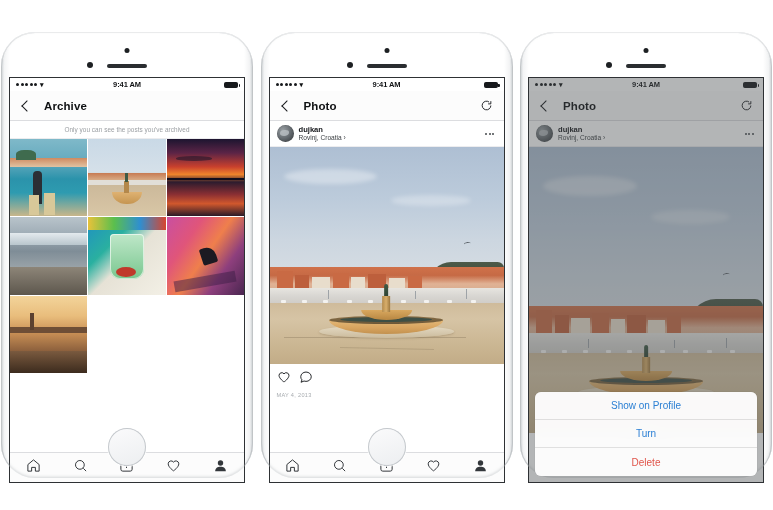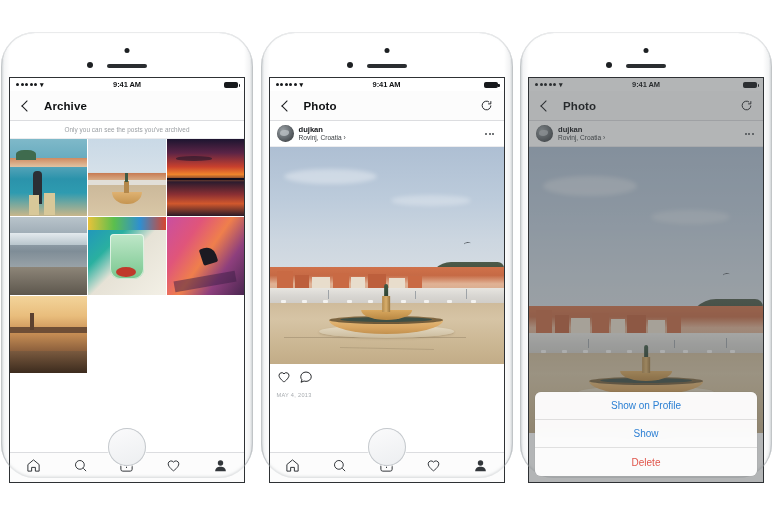--- a/index.html
+++ b/index.html
@@ -679,21 +679,21 @@
             <div class="f-col"></div>
             <div class="f-statue"></div>
           </div>
         </div>
       </div>
       <div class="spacer-fill"></div>
 
       <div class="sheet-layer">
         <div class="sheet-group">
           <div class="sheet-item">Show on Profile</div>
-          <div class="sheet-item">Show</div>
+          <div class="sheet-item">Turn</div>
           <div class="sheet-item destructive">Delete</div>
         </div>
       </div>
     </div>
 
     <div class="home-btn"></div>
   </div>
 
 </div>
 

